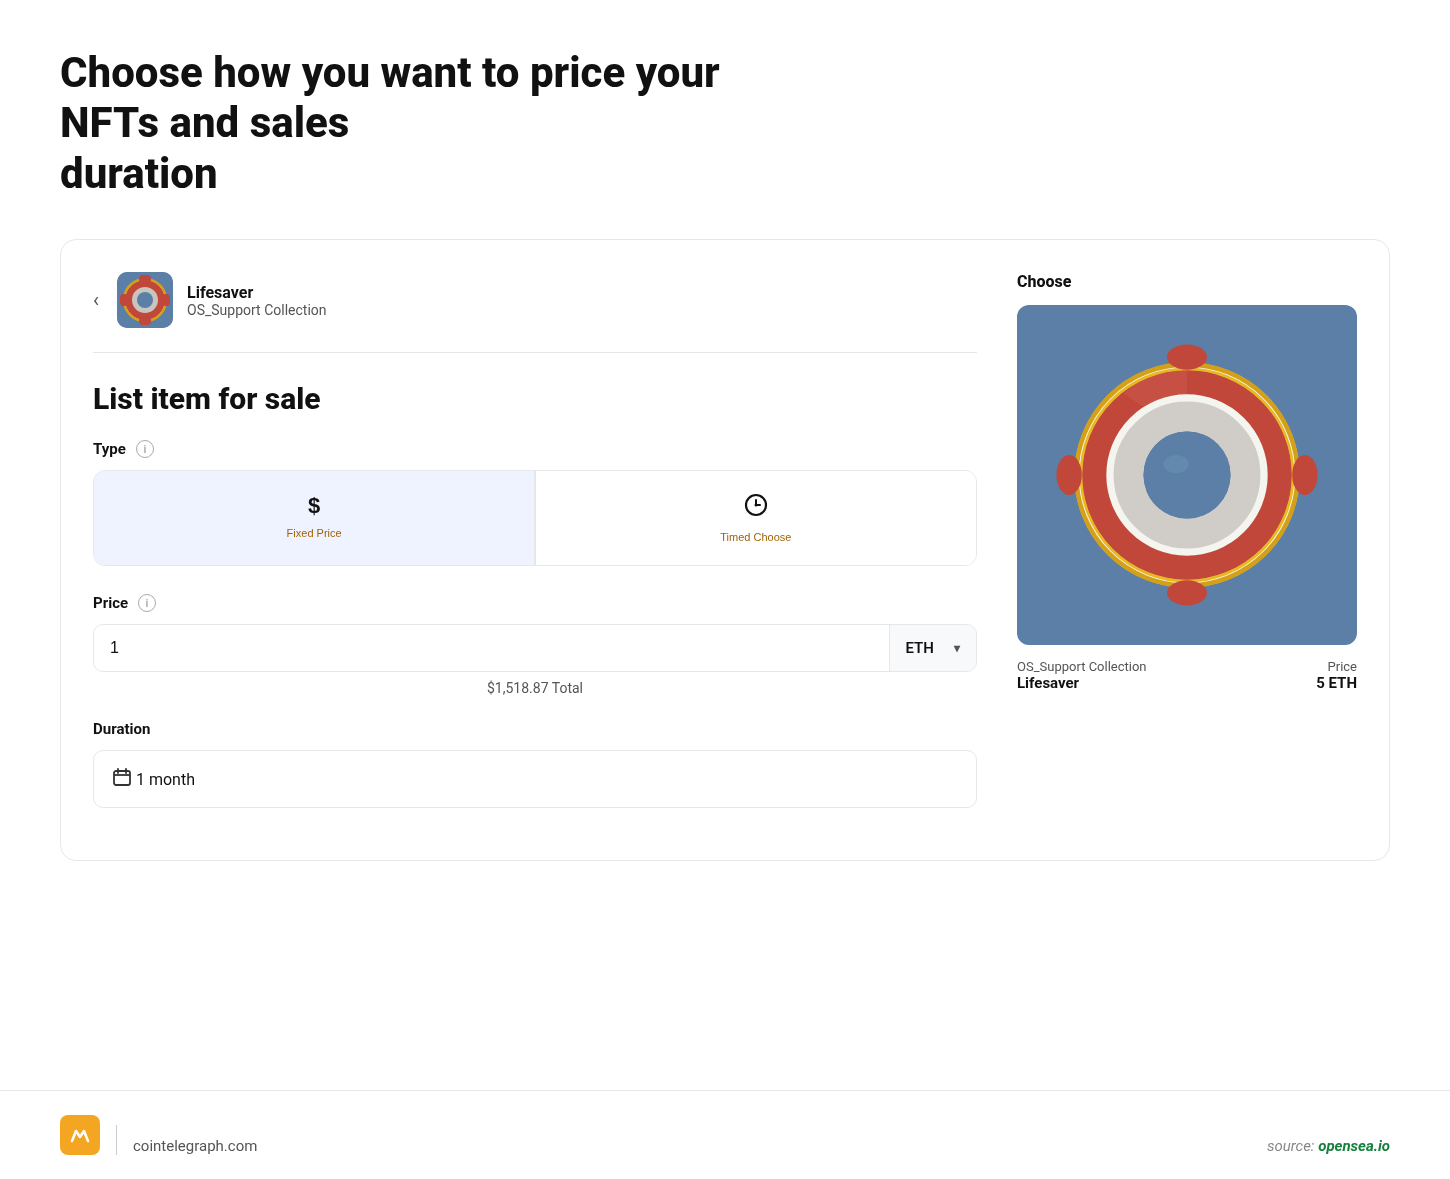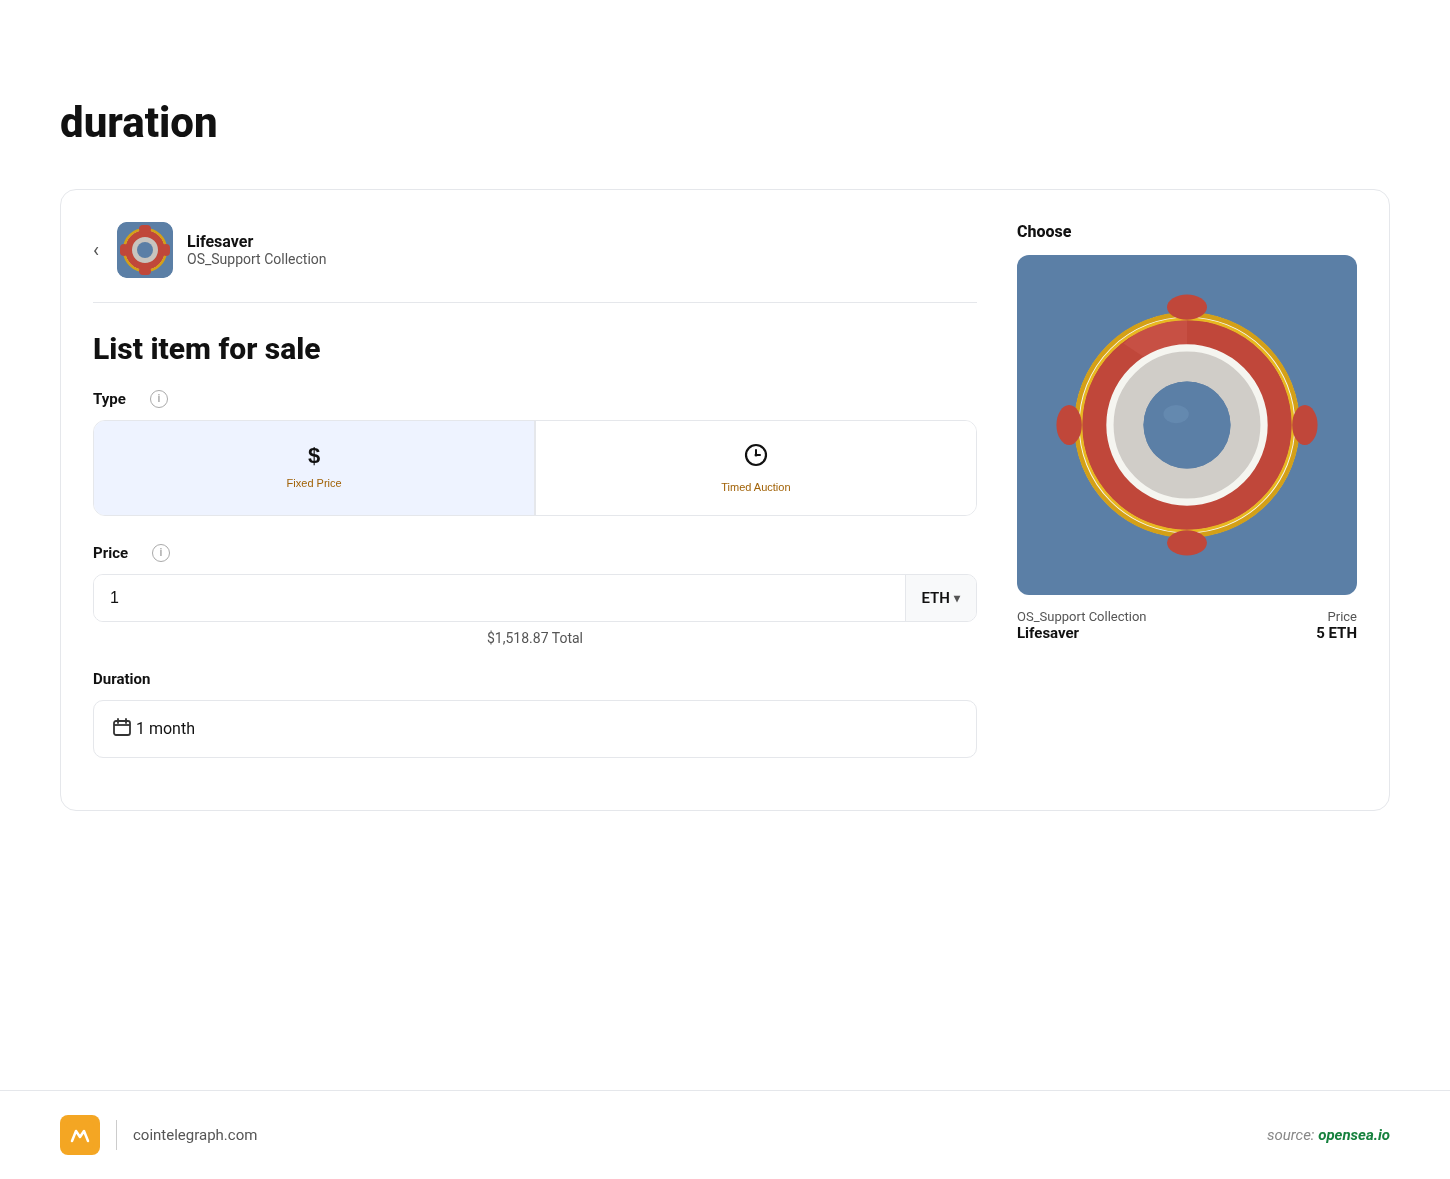--- a/index.html
+++ b/index.html
@@ -94,21 +94,21 @@
       margin-bottom: 24px;
     }
 
     .field-label {
       font-size: 15px;
       font-weight: 700;
       color: #111;
       margin-bottom: 12px;
       display: flex;
       align-items: flex-start;
-      gap: 24px;
+      gap: 10px;
     }
 
     .info-icon {
       width: 18px;
       height: 18px;
       border-radius: 50%;
       border: 1.5px solid #aaa;
       display: inline-flex;
       align-items: center;
       justify-content: center;
@@ -176,21 +176,21 @@
       padding: 14px 16px;
       font-size: 16px;
       border: none;
       outline: none;
       color: #111;
     }
 
     .currency-select {
       display: flex;
       align-items: center;
-      gap: 4px;
+      gap: 20px;
       padding: 14px 16px;
       background: #f8f9fa;
       border-left: 1.5px solid #e5e7eb;
       cursor: pointer;
       font-size: 15px;
       font-weight: 600;
       color: #111;
     }
 
     .currency-chevron {
@@ -290,21 +290,21 @@
     }
 
     
     .footer {
       position: absolute;
       bottom: 0;
       left: 0;
       right: 0;
       padding: 24px 60px;
       display: flex;
-      align-items: center;
+      align-items: flex-end;
       border-top: 1px solid #e5e7eb;
     }
 
     .footer-logo {
       width: 40px;
       height: 40px;
       background: #f4a623;
       border-radius: 8px;
       display: flex;
       align-items: center;
@@ -352,21 +352,21 @@
       width: 100%;
       height: 100%;
     }
   </style>
 </head>
 <body>
 
 <div class="main-content">
 
   <h1 class="page-title">
-    <br>
+    <span>Choose how you want to price your NFTs and sales</span><br>
     <span>duration</span>
   </h1>
 
   <div class="card">
 
     <div class="left-panel">
 
       <div class="item-header">
         <span class="back-arrow">‹</span>
         <div class="item-thumbnail">
@@ -412,21 +412,21 @@
         <button class="type-option">
           <span class="type-option-icon">
             
             <svg width="24" height="24" viewBox="0 0 24 24" fill="none">
               <circle cx="12" cy="12" r="10" stroke="#111" stroke-width="2.2" fill="none"></circle>
               <path d="M12 12 L12 7" stroke="#111" stroke-width="2" stroke-linecap="round"></path>
               <path d="M12 12 L16 12" stroke="#111" stroke-width="2" stroke-linecap="round"></path>
               <circle cx="12" cy="12" r="1.5" fill="#111"></circle>
             </svg>
           </span>
-          <span class="type-option-label">Timed Auction</span>
+          <span class="type-option-label">Timed Choose</span>
         </button>
       </div>
 
       <div class="field-label">
         <span>Price</span>
         <span class="info-icon">i</span>
       </div>
 
       <div class="price-field-wrapper">
         <div class="price-input-row">

